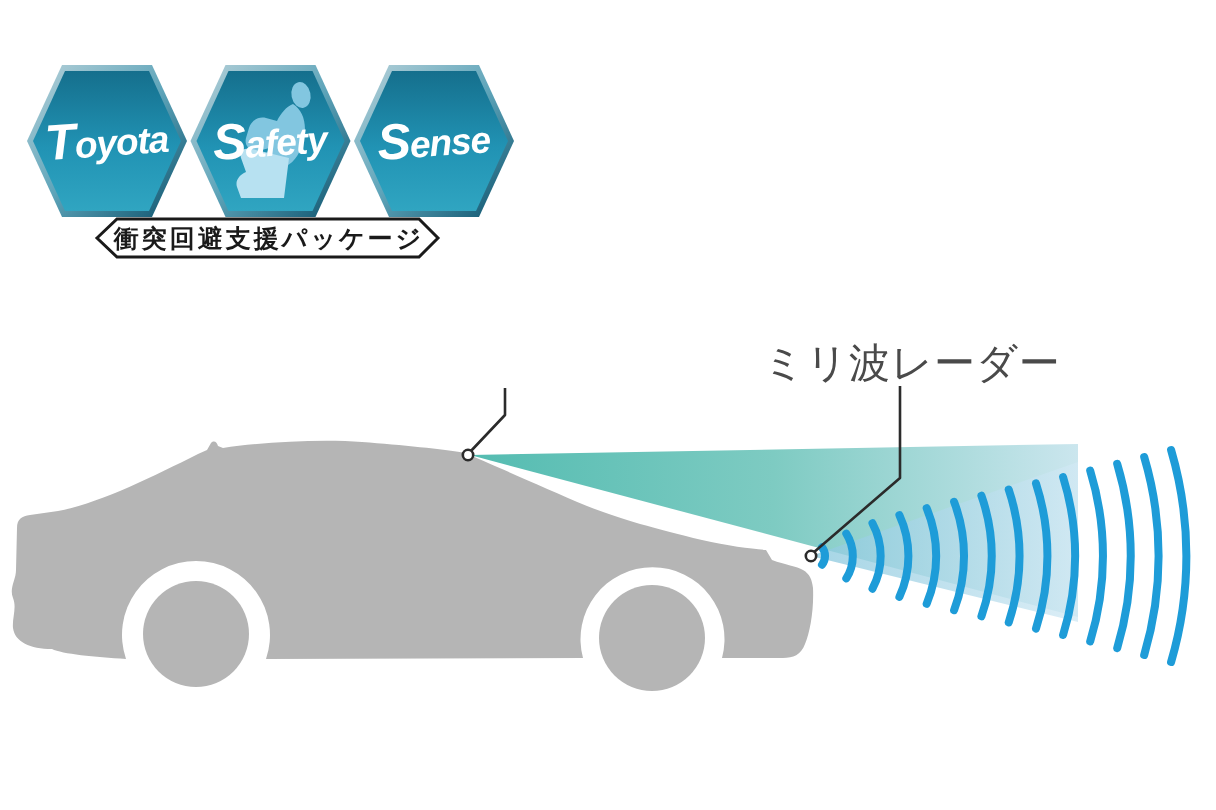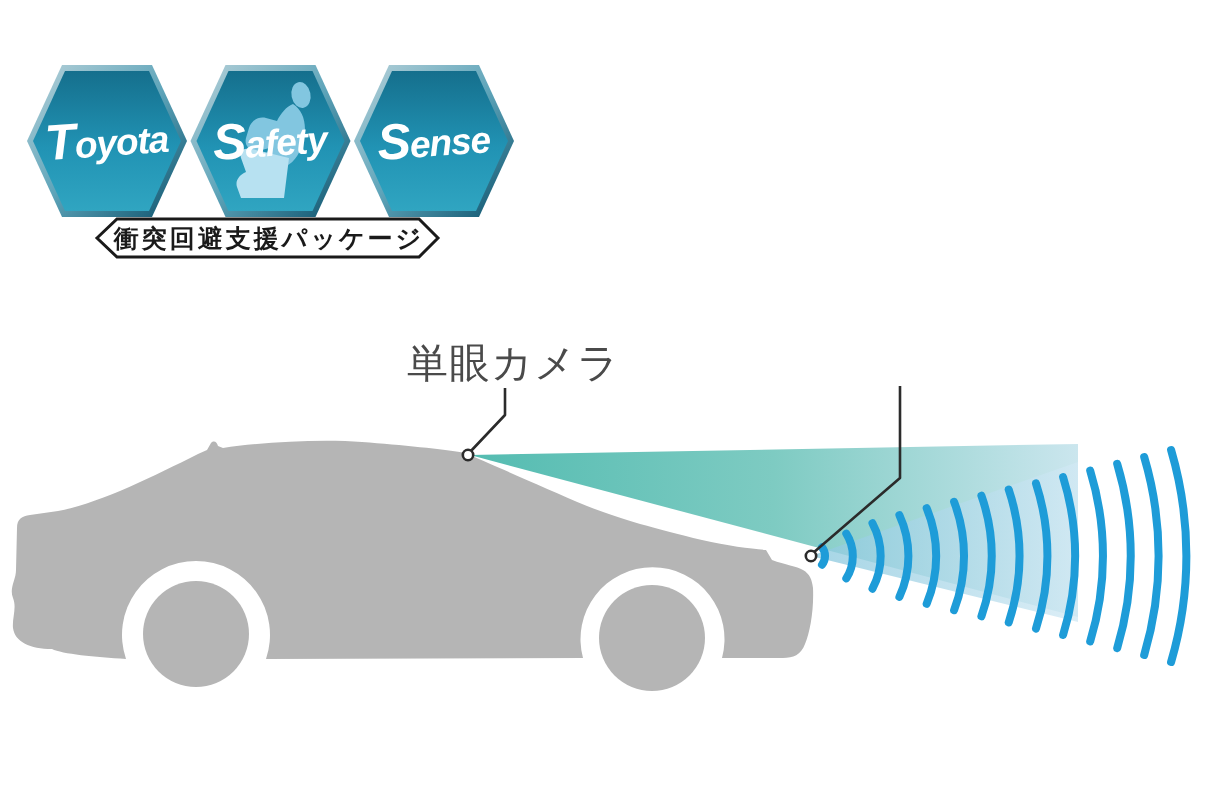--- a/index.html
+++ b/index.html
@@ -141,14 +141,14 @@
           <path d="M 1171.1 450.0 A 375.4 375.4 0 0 1 1171.1 662.0"></path>
         </g>
 
       <polyline class="leader" points="505,388 505,415 470,452"></polyline>
       <polyline class="leader" points="900,386 900,478 813,553"></polyline>
       <circle class="point-dot" cx="468" cy="455" r="5.2"></circle>
       <circle class="point-dot" cx="811" cy="556" r="5.2"></circle>
     </g>
   </svg>
 
-  <div class="diagram-label" style="left:407px;top:336px;">単眼カメラ</div>
+  <div class="diagram-label" style="left:763px;top:336px;">ミリ波レーダー</div>
 </div>
 
 </body></html>

